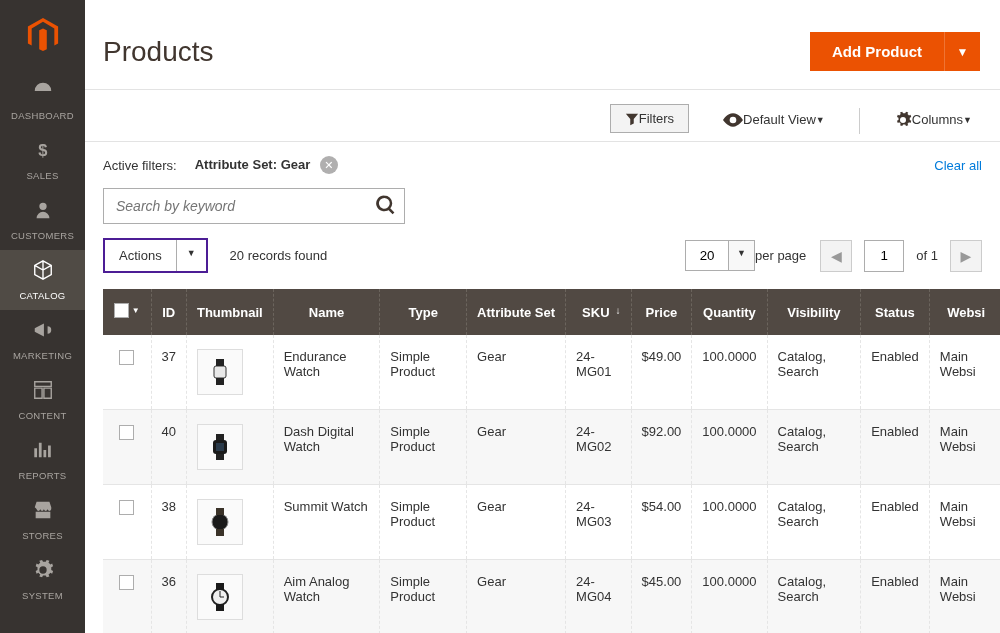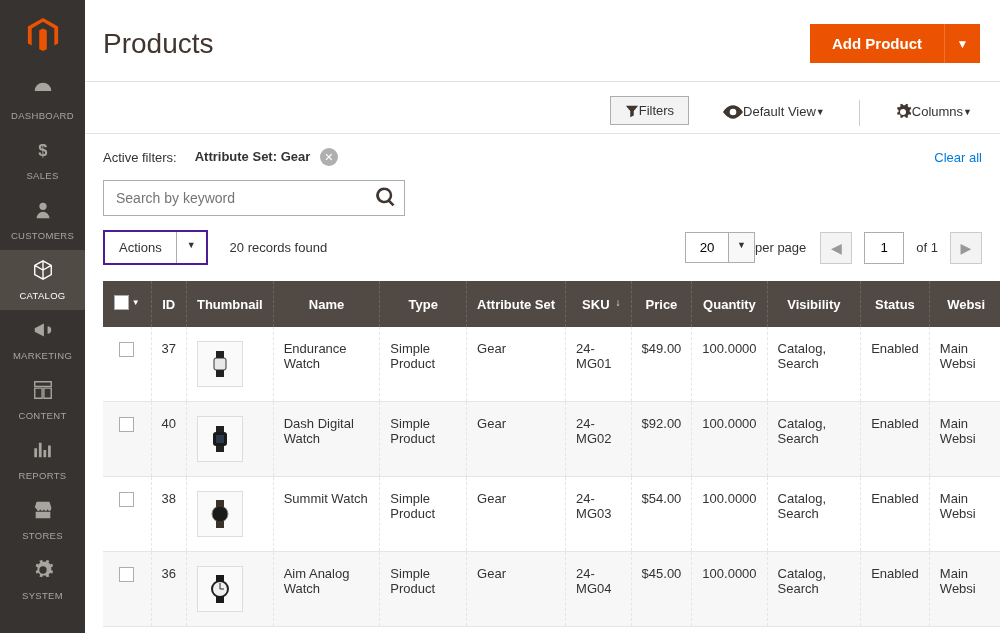--- a/index.html
+++ b/index.html
@@ -5,38 +5,38 @@
 *{box-sizing:border-box;margin:0;padding:0}
 body{font-family:'Helvetica Neue',Arial,sans-serif;font-size:13px;color:#333;background:#fff;overflow:hidden}
 .app{display:flex;width:1000px;height:633px}
 .sidebar{width:85px;background:#373330;color:#aaa;display:flex;flex-direction:column;flex-shrink:0}
 .logo{height:70px;display:flex;align-items:center;justify-content:center;background:#373330}
 .logo svg{width:34px;height:34px}
 .nav-item{display:flex;flex-direction:column;align-items:center;justify-content:center;height:60px;cursor:pointer;font-size:9.5px;letter-spacing:0.3px;color:#a8a49f}
 .nav-item.active{background:#504b45;color:#fff}
 .nav-item .icon{font-size:20px;margin-bottom:4px}
 .main{flex:1;overflow:hidden;display:flex;flex-direction:column}
-.header{display:flex;align-items:center;justify-content:space-between;padding:24px 20px 18px 18px;border-bottom:1px solid #e3e3e3}
+.header{display:flex;align-items:center;justify-content:space-between;padding:32px 20px 18px 18px;border-bottom:1px solid #e3e3e3}
 .header h1{font-size:28px;font-weight:400;color:#41362f}
 .add-btn-group{display:flex}
 .add-btn{background:#eb5202;color:#fff;padding:11px 22px;font-size:15px;font-weight:600;border:none;cursor:pointer}
 .add-btn-drop{background:#eb5202;color:#fff;width:36px;display:flex;align-items:center;justify-content:center;border:none;border-left:1px solid rgba(255,255,255,0.2);cursor:pointer;font-size:12px}
 .toolbar{padding:14px 18px 0 18px;display:flex;justify-content:flex-end;gap:24px;border-bottom:1px solid #e3e3e3;margin:0 0 0 0}
 .toolbar-divider{width:1px;background:#ccc;height:26px;margin-top:4px}
 .toolbar-item{display:flex;align-items:center;padding:6px 10px 12px 10px;cursor:pointer;font-size:13px}
 .toolbar-item.filters{border:1px solid #adadad;background:#f3f3f3;padding:6px 14px;margin-bottom:8px}
 .toolbar-item .tri{font-size:9px;color:#333}
 .active-filters{padding:14px 18px;display:flex;align-items:center;justify-content:space-between;font-size:13px}
 .active-filters-left{display:flex;gap:18px;align-items:center}
 .filter-tag{font-weight:600}
 .clear-tag{display:inline-flex;width:18px;height:18px;background:#b0afaf;color:#fff;border-radius:50%;align-items:center;justify-content:center;font-size:11px;margin-left:6px;cursor:pointer}
 .clear-all{color:#007bdb;cursor:pointer;font-weight:400}
 .search-row{padding:0 18px 14px 18px}
 .search-box{position:relative;width:302px;border:1px solid #adadad}
-.search-box input{width:100%;border:none;padding:9px 40px 9px 12px;font-size:14px;color:#888;outline:none}
+.search-box input{width:100%;border:none;padding:9px 40px 9px 12px;font-size:14px;font-style:italic;color:#888;outline:none}
 .search-box .search-icon{position:absolute;right:8px;top:6px;font-size:18px;font-weight:700}
 .controls-row{padding:0 18px 16px 18px;display:flex;align-items:center;justify-content:space-between}
 .controls-left{display:flex;align-items:center;gap:22px}
 .actions-btn{display:flex;border:2px solid #4c1d95}
 .actions-btn span:first-child{padding:8px 14px}
 .actions-btn .drop{border-left:1px solid #adadad;padding:8px 10px;background:#fff;font-size:9px}
 .controls-right{display:flex;align-items:center;gap:14px}
 .page-size{display:flex;align-items:center;gap:0}
 .page-size-input{display:flex;border:1px solid #adadad}
 .page-size-input input{width:42px;text-align:center;border:none;padding:7px 4px;outline:none}

